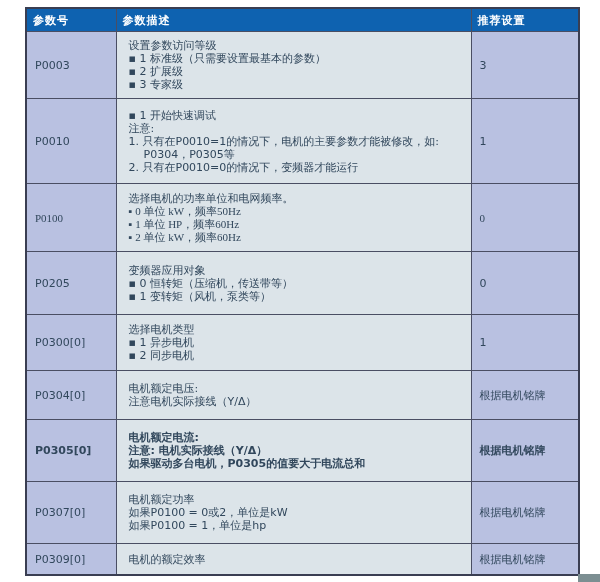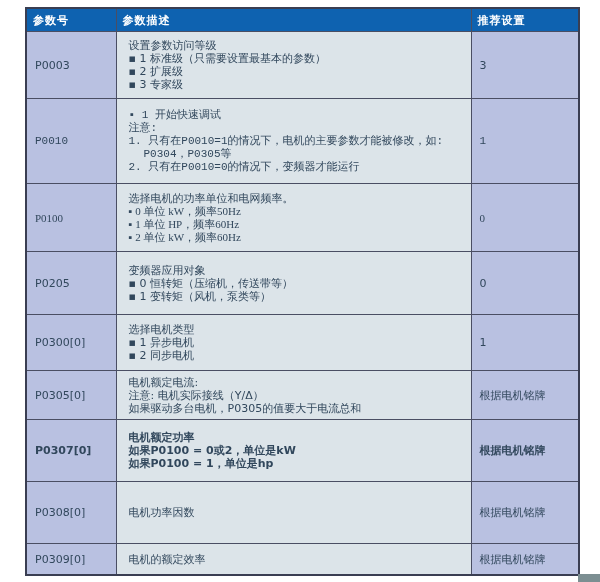--- a/index.html
+++ b/index.html
@@ -33,21 +33,21 @@
   td.param{
     background:var(--param-col-bg);
     padding:3px 12px 3px 8px;white-space:nowrap;
   }
   td.desc{background:var(--desc-col-bg);padding:4px 12px;}
   td.setting{background:var(--param-col-bg);padding:3px 4px 3px 8px;}
   .line{line-height:13px;}
   .line.ind{padding-left:15px;}
   
   tbody tr:nth-child(1) td{height:58px;}
-  tbody tr:nth-child(2) td{height:76px;font-family:Liberation Mono, monospace;}
+  tbody tr:nth-child(2) td{height:76px;}
   tbody tr:nth-child(3) td{height:59px;font-family:Liberation Serif, serif;}
   tbody tr:nth-child(4) td{height:54px;}
   tbody tr:nth-child(5) td{height:47px;}
   tbody tr:nth-child(6) td{height:40px;}
   tbody tr:nth-child(7) td{height:53px;font-weight:bold;}
   tbody tr:nth-child(8) td{height:53px;}
   tbody tr:nth-child(9) td{height:22px;}
   tbody tr:nth-child(10) td{height:56px;}
   .corner-accent{
     position:absolute;right:0;bottom:0;width:22px;height:8px;
@@ -115,45 +115,46 @@
         <tr>
           <td class="param">P0300[0]</td>
           <td class="desc">
             <div class="line">选择电机类型</div>
             <div class="line">▪ 1 异步电机</div>
             <div class="line">▪ 2 同步电机</div>
           </td>
           <td class="setting">1</td>
         </tr>
         <tr>
+          <td class="param">P0304[0]</td>
+          <td class="desc">
+            <div class="line">电机额定电压:</div>
+            <div class="line">注意电机实际接线（Y/Δ）</div>
+          </td>
+          <td class="setting">根据电机铭牌</td>
+        </tr>
+        <tr>
           <td class="param">P0305[0]</td>
           <td class="desc">
             <div class="line">电机额定电流:</div>
             <div class="line">注意: 电机实际接线（Y/Δ）</div>
             <div class="line">如果驱动多台电机，P0305的值要大于电流总和</div>
           </td>
           <td class="setting">根据电机铭牌</td>
         </tr>
         <tr>
           <td class="param">P0307[0]</td>
           <td class="desc">
             <div class="line">电机额定功率</div>
             <div class="line">如果P0100 = 0或2，单位是kW</div>
             <div class="line">如果P0100 = 1，单位是hp</div>
           </td>
           <td class="setting">根据电机铭牌</td>
         </tr>
         <tr>
-          <td class="param">P0308[0]</td>
-          <td class="desc">
-            <div class="line">电机功率因数</div>
-          </td>
-          <td class="setting">根据电机铭牌</td>
-        </tr>
-        <tr>
           <td class="param">P0309[0]</td>
           <td class="desc">
             <div class="line">电机的额定效率</div>
           </td>
           <td class="setting">根据电机铭牌</td>
         </tr>
       </tbody>
   </table>
   <div class="corner-accent"></div>
 </div>

